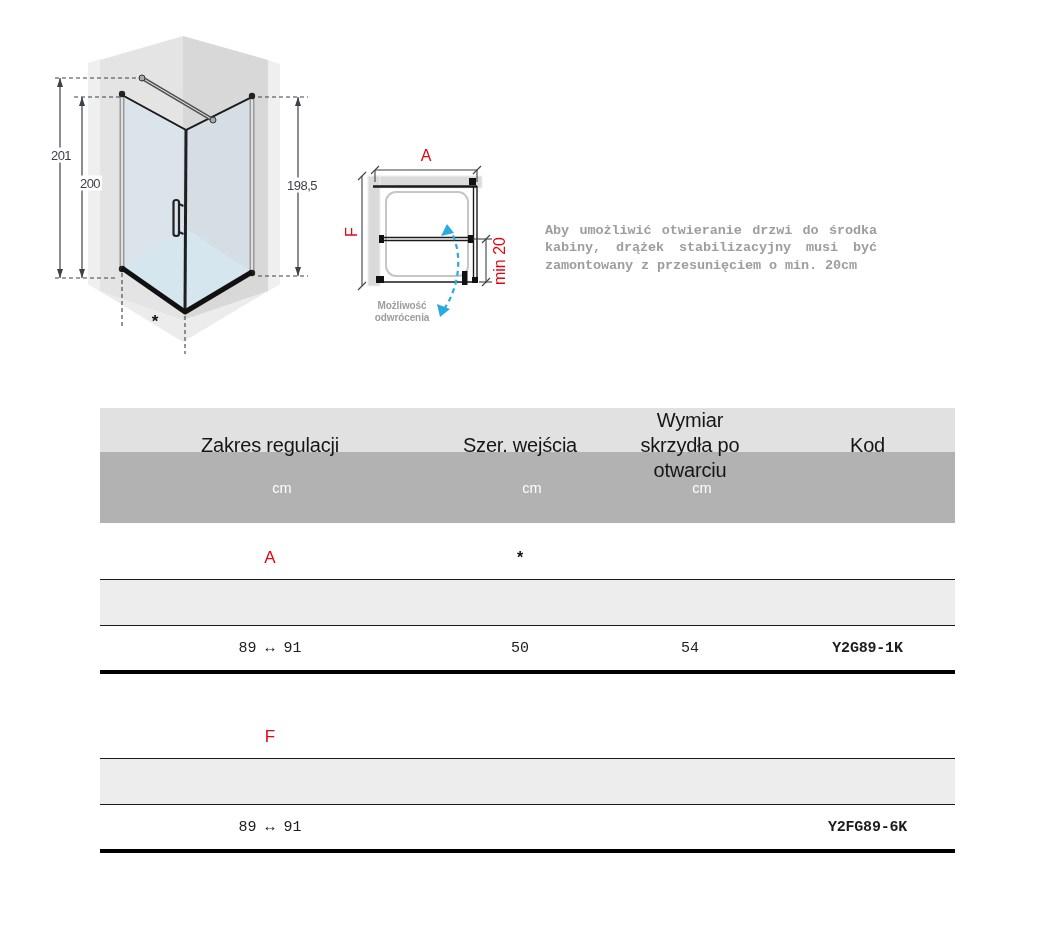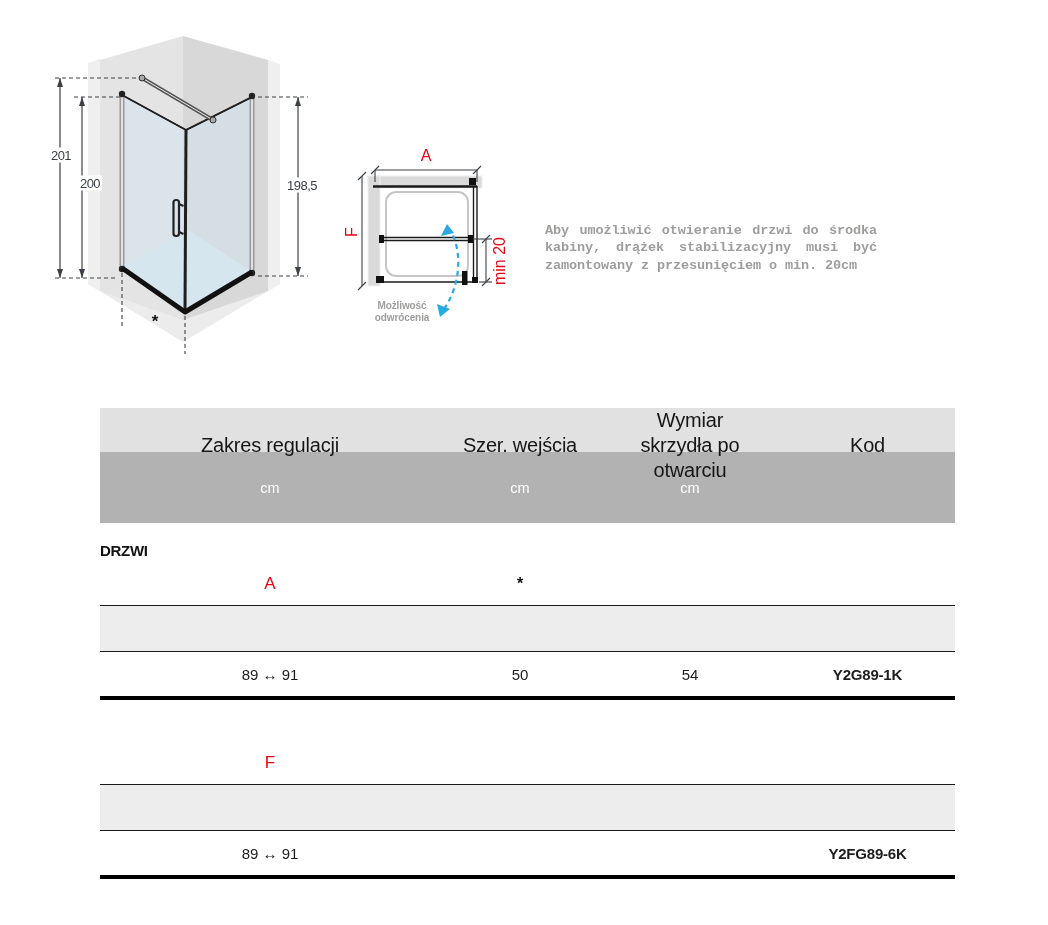--- a/index.html
+++ b/index.html
@@ -34,30 +34,30 @@
     position:absolute;left:14px;top:160px;width:96px;text-align:center;
     color:#9d9d9c;font-weight:bold;font-size:10px;line-height:1.15;
     white-space:pre-line;letter-spacing:-0.1px;
   }
   
   #spec-table{position:absolute;left:100px;top:408px;width:855px;}
   .trow{display:grid;grid-template-columns:340px 160px 180px 175px;align-items:center;}
   .cell{text-align:center;}
   .thead{background:#e1e1e1;height:44px;font-size:20px;letter-spacing:-0.2px;color:#161616;}
   .thead .cell{line-height:1.25;}
-  .tunits{background:#b2b2b2;height:71px;color:#fff;font-size:14.5px;}
+  .tunits{background:#b2b2b2;height:71px;color:#fff;font-size:14.5px;padding-left:12px;}
   .section-title{
     font-weight:bold;font-size:15px;letter-spacing:-0.3px;color:#111;
     text-align:left;margin:0;
   }
   .marker-row{height:42px;font-size:17px;}
   .marker-red{color:#e30613;}
   .marker-star{color:#111;font-size:16px;font-weight:bold;}
   .grayband{background:#ededed;height:45px;}
-  .vals{height:44px;font-size:15px;color:#1d1d1d;}
+  .vals{height:44px;font-size:15px;color:#1d1d1d;font-family:Liberation Mono, monospace;}
   .vals .code{font-weight:bold;letter-spacing:-0.2px;}
   .rule-thin{border:none;border-top:1.5px solid #1a1a1a;margin:0;}
   .rule-thick{border:none;border-top:4px solid #000;margin:0;} .gap14{height:14px;}
   .gap-section{height:42px;}
   .title-wrap{height:26px;display:flex;align-items:center;}
 </style>
 </head>
 <body>
 
 <div class="fig" id="iso-fig">
@@ -197,23 +197,20 @@
 
   <div class="trow tunits">
     <div class="cell">cm</div>
     <div class="cell">cm</div>
     <div class="cell">cm</div>
     <div class="cell"></div>
   </div>
 
   <div class="gap14"></div>
 
-  <div class="title-wrap">
-    <h3 class="section-title">DRZWI</h3>
-  </div>
   <div class="trow marker-row">
     <div class="cell marker-red">A</div>
     <div class="cell marker-star">*</div>
     <div class="cell"></div>
     <div class="cell"></div>
   </div>
   <hr class="rule-thin">
   <div class="trow grayband">
     <div class="cell"></div>
       <div class="cell"></div>

